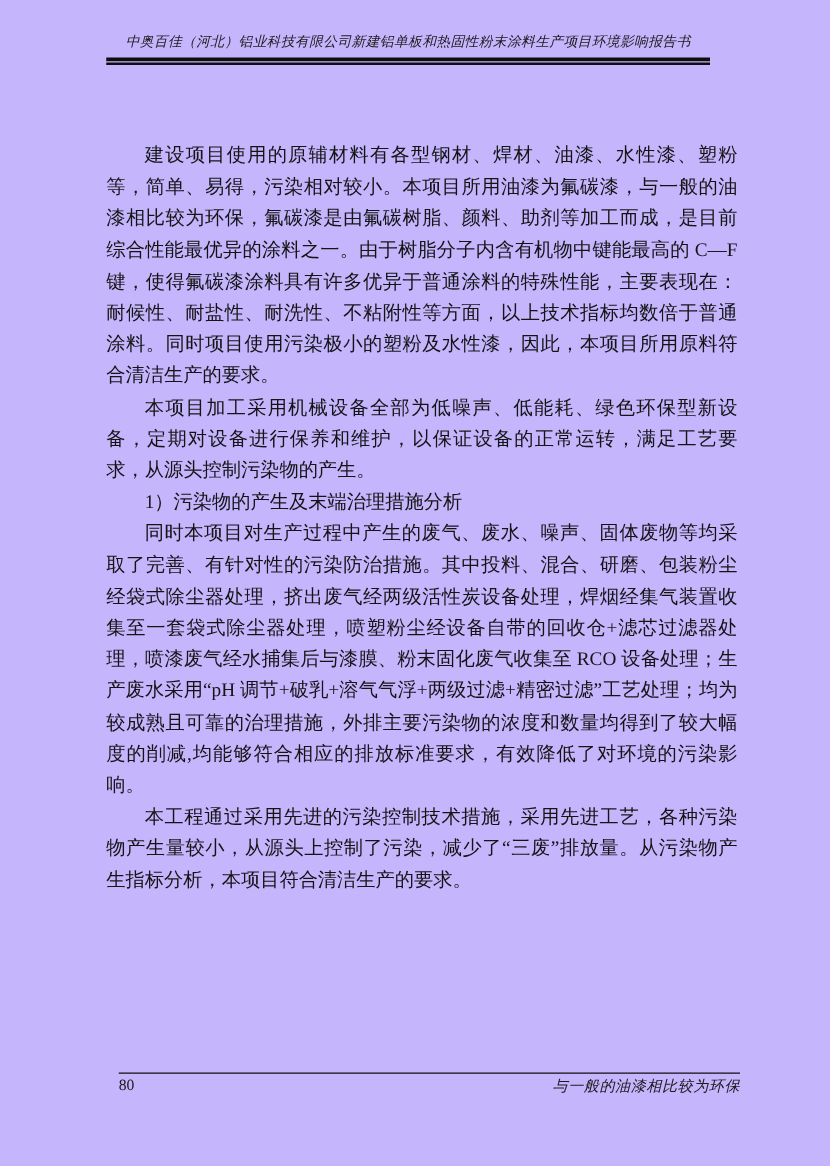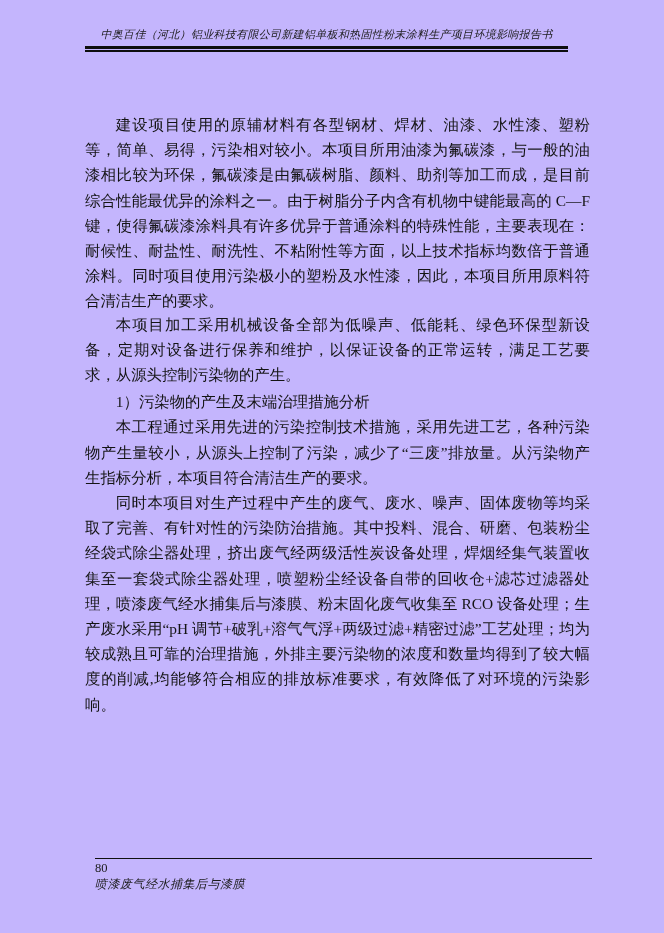--- a/index.html
+++ b/index.html
@@ -40,36 +40,35 @@
     width: 505px;
     font-size: 15.4px;
     line-height: 25.2px;
     text-align: justify;
     text-justify: inter-ideograph;
     color: #141414;
     margin-top: 48px;
   }
   p.para { margin: 0; text-indent: 2em; }
   .gap-lg { margin-top: 12px; }
-  .gap-md { margin-top: 6px; font-family: Liberation Mono, monospace; }
+  .gap-md { margin-top: 6px; }
   .gap-sm { margin-top: 3px; }
 
   
   .footer {
     position: absolute;
     left: 95px; top: 858px;
     width: 497px;
     border-top: 1.5px solid #101010;
   }
   .footer-row {
     display: flex;
     justify-content: space-between;
     align-items: flex-start;
     padding-top: 2px;
-    flex-direction: column;
   }
   .footer-page {
     font-size: 12.5px;
     color: #1a1a1a;
   }
   .footer-company {
     font-size: 12px;
     font-style: italic;
     letter-spacing: 0.5px;
     color: #1a1a1a;
@@ -83,24 +82,24 @@
   <div class="header">
     <div class="header-title">中奥百佳（河北）铝业科技有限公司新建铝单板和热固性粉末涂料生产项目环境影响报告书</div>
     <div class="header-rule-thick"></div>
     <div class="header-rule-thin"></div>
   </div>
 
   <div class="body-block">
     <p class="para">建设项目使用的原辅材料有各型钢材、焊材、油漆、水性漆、塑粉等，简单、易得，污染相对较小。本项目所用油漆为氟碳漆，与一般的油漆相比较为环保，氟碳漆是由氟碳树脂、颜料、助剂等加工而成，是目前综合性能最优异的涂料之一。由于树脂分子内含有机物中键能最高的 C—F 键，使得氟碳漆涂料具有许多优异于普通涂料的特殊性能，主要表现在：耐候性、耐盐性、耐洗性、不粘附性等方面，以上技术指标均数倍于普通涂料。同时项目使用污染极小的塑粉及水性漆，因此，本项目所用原料符合清洁生产的要求。</p>
     <p class="para gap-md">本项目加工采用机械设备全部为低噪声、低能耗、绿色环保型新设备，定期对设备进行保养和维护，以保证设备的正常运转，满足工艺要求，从源头控制污染物的产生。</p>
     <p class="para">1）污染物的产生及末端治理措施分析</p>
+    <p class="para gap-sm">同时本项目对生产过程中产生的废气、废水、噪声、固体废物等均采取了完善、有针对性的污染防治措施。其中投料、混合、研磨、包装粉尘经袋式除尘器处理，挤出废气经两级活性炭设备处理，焊烟经集气装置收集至一套袋式除尘器处理，喷塑粉尘经设备自带的回收仓+滤芯过滤器处理，喷漆废气经水捕集后与漆膜、粉末固化废气收集至 RCO 设备处理；生产废水采用“pH 调节+破乳+溶气气浮+两级过滤+精密过滤”工艺处理；均为较成熟且可靠的治理措施，外排主要污染物的浓度和数量均得到了较大幅度的削减,均能够符合相应的排放标准要求，有效降低了对环境的污染影响。</p>
     <p class="para gap-sm">本工程通过采用先进的污染控制技术措施，采用先进工艺，各种污染物产生量较小，从源头上控制了污染，减少了“三废”排放量。从污染物产生指标分析，本项目符合清洁生产的要求。</p>
-    <p class="para gap-sm">同时本项目对生产过程中产生的废气、废水、噪声、固体废物等均采取了完善、有针对性的污染防治措施。其中投料、混合、研磨、包装粉尘经袋式除尘器处理，挤出废气经两级活性炭设备处理，焊烟经集气装置收集至一套袋式除尘器处理，喷塑粉尘经设备自带的回收仓+滤芯过滤器处理，喷漆废气经水捕集后与漆膜、粉末固化废气收集至 RCO 设备处理；生产废水采用“pH 调节+破乳+溶气气浮+两级过滤+精密过滤”工艺处理；均为较成熟且可靠的治理措施，外排主要污染物的浓度和数量均得到了较大幅度的削减,均能够符合相应的排放标准要求，有效降低了对环境的污染影响。</p>
   </div>
 
   <div class="footer">
     <div class="footer-row">
       <span class="footer-page">80</span>
-      <span class="footer-company">喷漆废气经水捕集后与漆膜</span>
+      <span class="footer-company">与一般的油漆相比较为环保</span>
     </div>
   </div>
 
 </div>
 
 </body></html>

